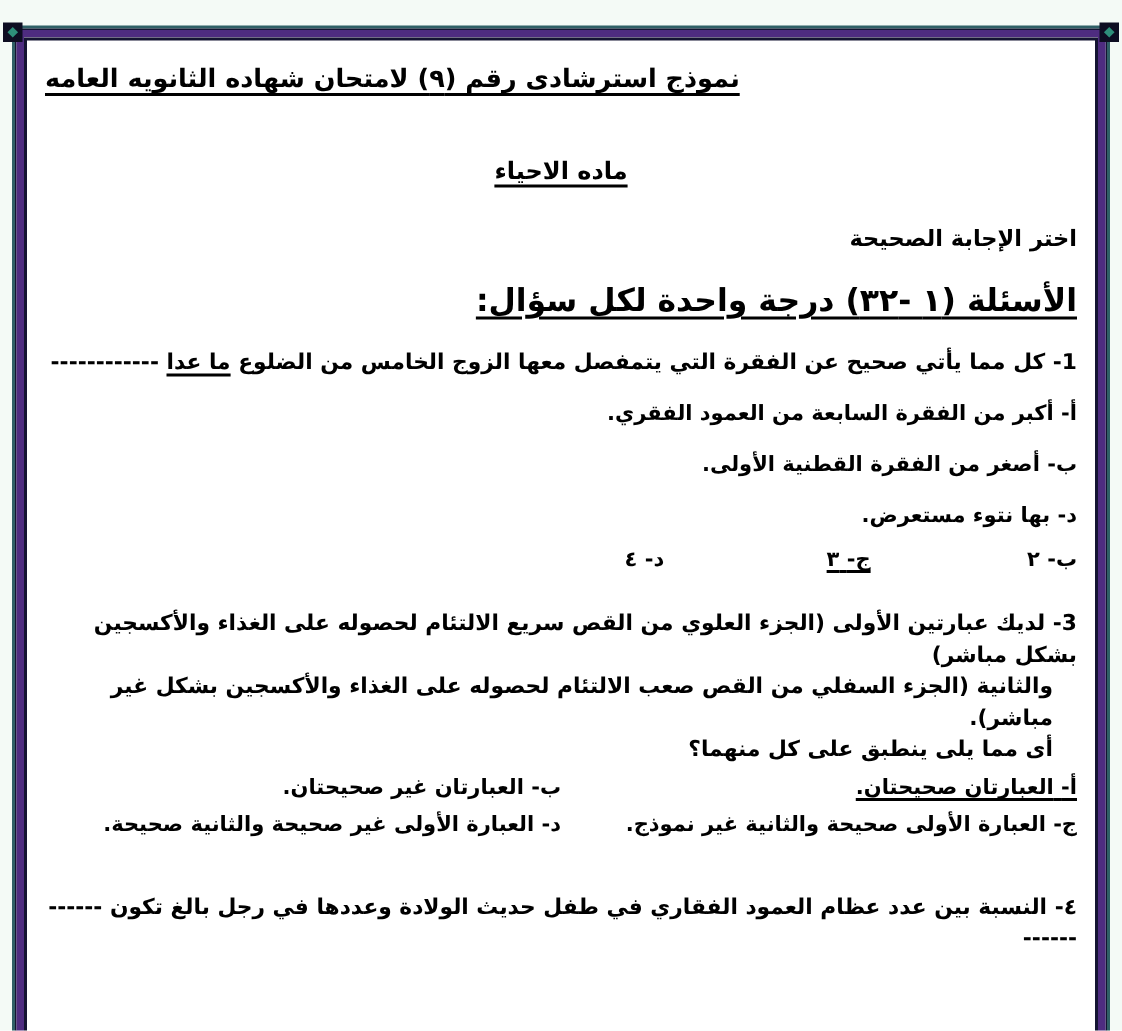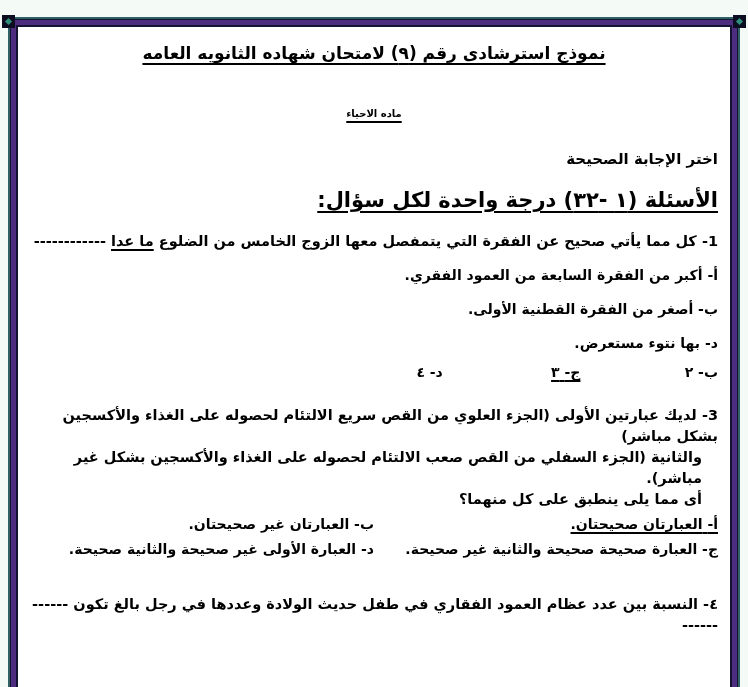--- a/index.html
+++ b/index.html
@@ -26,25 +26,25 @@
   .corner.right { right:2px; }
   .corner .dot { width:5px; height:5px; background:#2e8f7a; transform:rotate(45deg); }
   
   .content {
     direction:rtl; text-align:right;
     padding:6px 12px 0 12px;
     font-size:14px; line-height:21px;
   }
   .u { text-decoration:underline; text-decoration-thickness:2px; text-underline-offset:3px; }
   .title {
-    text-align:center; font-size:17px; line-height:25px;
+    text-align:left; font-size:17px; line-height:25px;
     margin-top:8px; text-decoration:underline; text-decoration-thickness:2px; text-underline-offset:4px;
   }
   .subject {
-    text-align:center; font-size:10px; margin-top:37px;
+    text-align:center; font-size:16px; margin-top:37px;
     text-decoration:underline; text-decoration-thickness:2px; text-underline-offset:4px;
   }
   .instruction { font-size:15px; margin-top:25px; }
   .section-header {
     font-size:21px; margin-top:20px; display:inline-block;
     text-decoration:underline; text-decoration-thickness:2px; text-underline-offset:4px;
   }
   .stem { margin-top:18px; font-size:14.5px; }
   .stem .num { letter-spacing:0; }
   .opts-stacked .opt { margin-top:13px; }
@@ -118,21 +118,21 @@
         <span class="num">3-</span>
         <span>لديك عبارتين الأولى (الجزء العلوي من القص سريع الالتئام لحصوله على الغذاء والأكسجين بشكل مباشر)</span>
         <div class="stem-line2">والثانية (الجزء السفلي من القص صعب الالتئام لحصوله على الغذاء والأكسجين بشكل غير مباشر).</div>
         <div class="stem-line3">أى مما يلى ينطبق على كل منهما؟</div>
       </div>
       <div class="opt-grid-row">
         <div class="half"><span class="u"><span>أ-</span>  <span>العبارتان صحيحتان.</span></span></div>
         <div class="half"><span><span>ب-</span> <span>العبارتان غير صحيحتان.</span></span></div>
       </div>
       <div class="opt-grid-row">
-        <div class="half"><span><span>ج-</span> <span>العبارة صحيحة صحيحة والثانية غير صحيحة.</span></span></div>
+        <div class="half"><span><span>ج-</span> <span>العبارة الأولى صحيحة والثانية غير نموذج.</span></span></div>
         <div class="half"><span><span>د-</span> <span>العبارة الأولى غير صحيحة والثانية صحيحة.</span></span></div>
       </div>
     </div>
 
     <div class="q q4">
       <div class="stem">
         <span class="num">٤-</span>
         <span>النسبة بين عدد عظام العمود الفقاري في طفل حديث الولادة وعددها في رجل بالغ تكون</span>
         <span>------------</span>
       </div>

